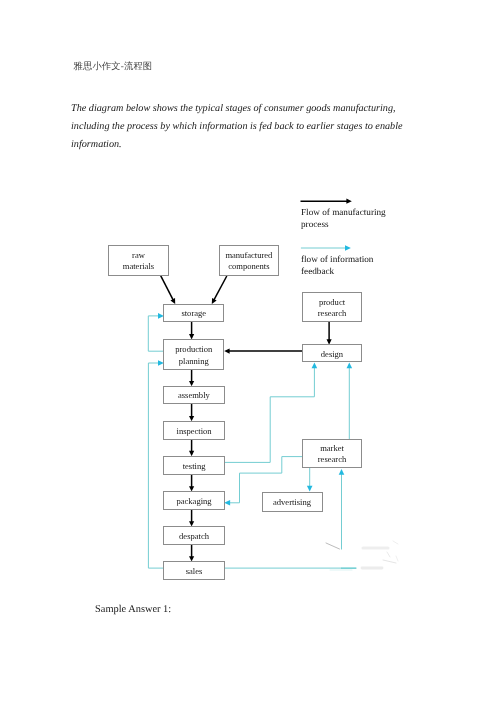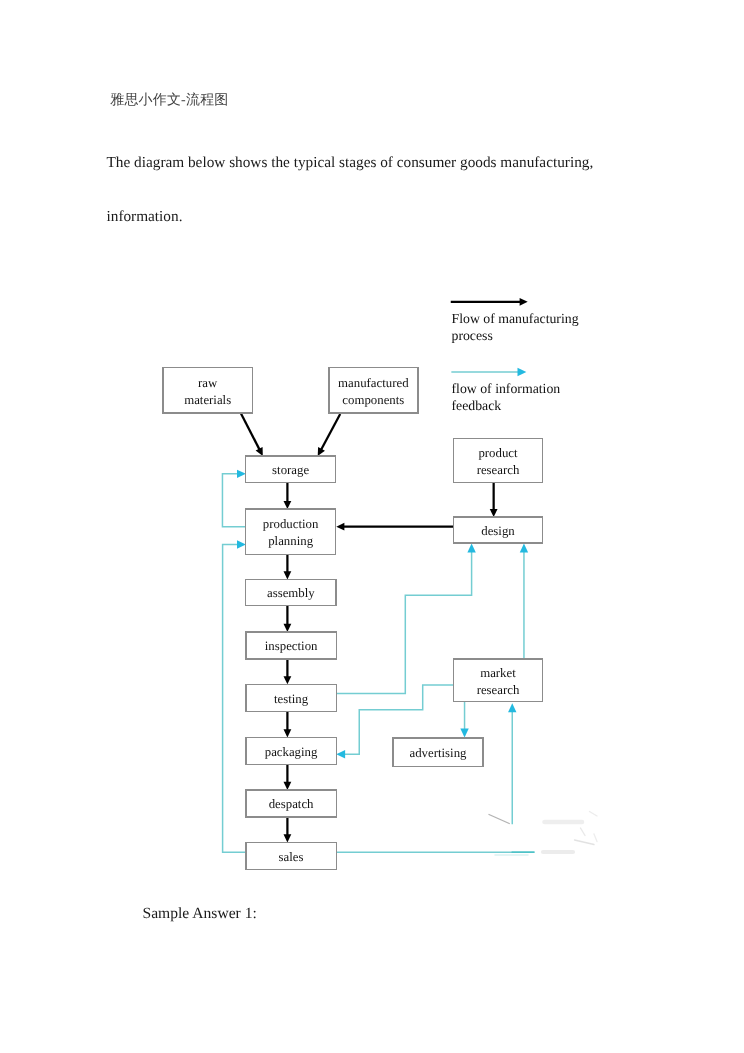--- a/index.html
+++ b/index.html
@@ -2,37 +2,38 @@
 <html><head>
 <meta charset="utf-8">
 <title>doc</title>
 <style>
   html,body{margin:0;padding:0;}
   body{width:496px;height:702px;background:#ffffff;font-family:"Liberation Serif",serif;overflow:hidden;-webkit-font-smoothing:antialiased;text-rendering:geometricPrecision;}
   #page{position:relative;width:496px;height:702px;background:#fff;}
   svg text{-webkit-font-smoothing:antialiased;}
   .tx{position:absolute;white-space:pre;color:#1a1a1a;}
   #hdr{left:73.5px;top:59.5px;font-size:9.3px;color:#3f3f3f;letter-spacing:0.15px;}
-  .para{left:71px;font-size:10.2px;letter-spacing:.0px;}
+  .para{left:71px;font-size:10.2px;letter-spacing:.0px;font-style:italic;}
   #p1{top:102.5px;}
   #p2{top:121px;}
   #p3{top:139px;}
   #p4{left:96px;top:167.5px;font-size:10.1px;}
   #p5{left:95px;top:603.5px;font-size:10.4px;text-align:right;}
   #diagram{position:absolute;left:0;top:0px;width:496px;height:702px;}
   .nodebox{fill:#ffffff;stroke:#8c8c8c;stroke-width:1;shape-rendering:crispEdges;}
   .nodetext{font-family:"Liberation Serif",serif;font-size:8.55px;fill:#141414;text-anchor:middle;}
   .legtext{font-family:"Liberation Serif",serif;font-size:9.2px;fill:#111;}
 </style>
 </head>
 <body>
 
 <div id="page">
   <div class="tx" id="hdr">雅思小作文-流程图</div>
   <div class="tx para" id="p1">The diagram below shows the typical stages of consumer goods manufacturing,</div>
+  <div class="tx para" id="p2">including the process by which information is fed back to earlier stages to enable</div>
   <div class="tx para" id="p3">information.</div>
   <svg id="diagram" viewBox="0 0 496 702">
       <g>
         <g>
           <path d="M160.4,275.1L173.11,299.91" fill="none" stroke="#000000" stroke-width="1.5" stroke-linecap="butt" stroke-linejoin="miter" shape-rendering="auto"></path>
           <polygon points="175.2,304 170.42,300.38 175.05,298.01" fill="#000000"></polygon>
         </g>
         <g>
           <path d="M226.8,276L213.97,299.95" fill="none" stroke="#000000" stroke-width="1.5" stroke-linecap="butt" stroke-linejoin="miter" shape-rendering="auto"></path>
           <polygon points="211.8,304 212.06,298.01 216.64,300.47" fill="#000000"></polygon>

